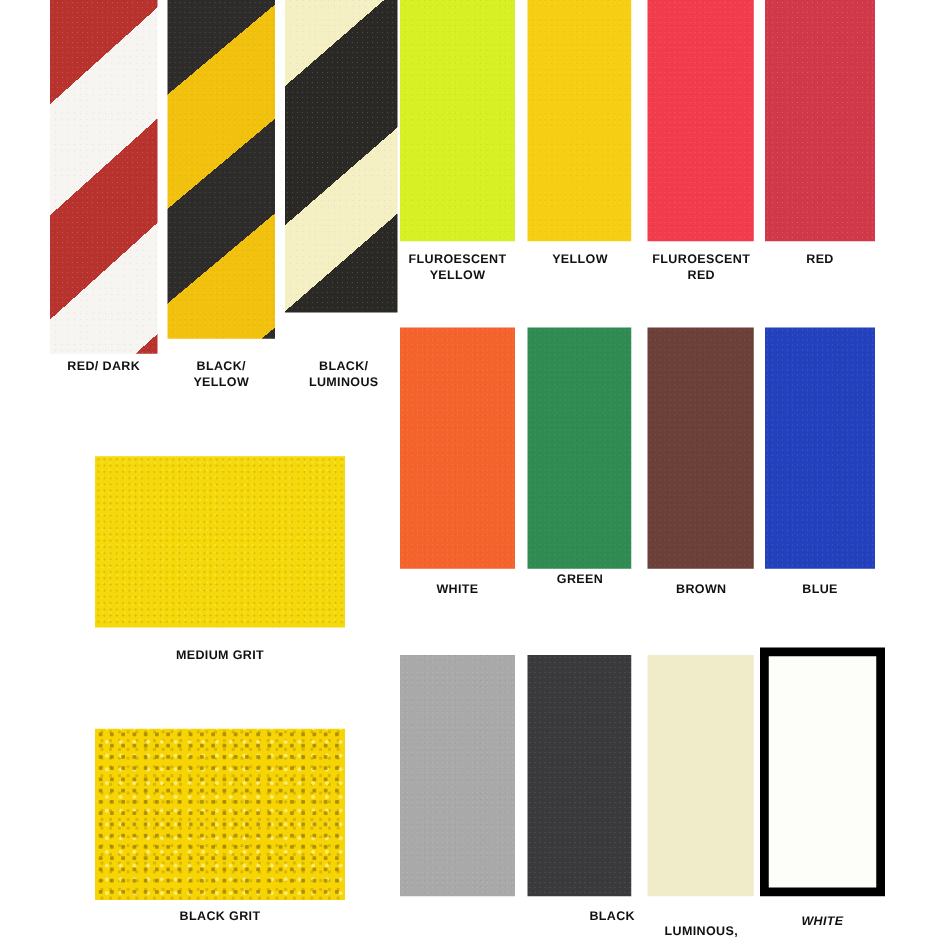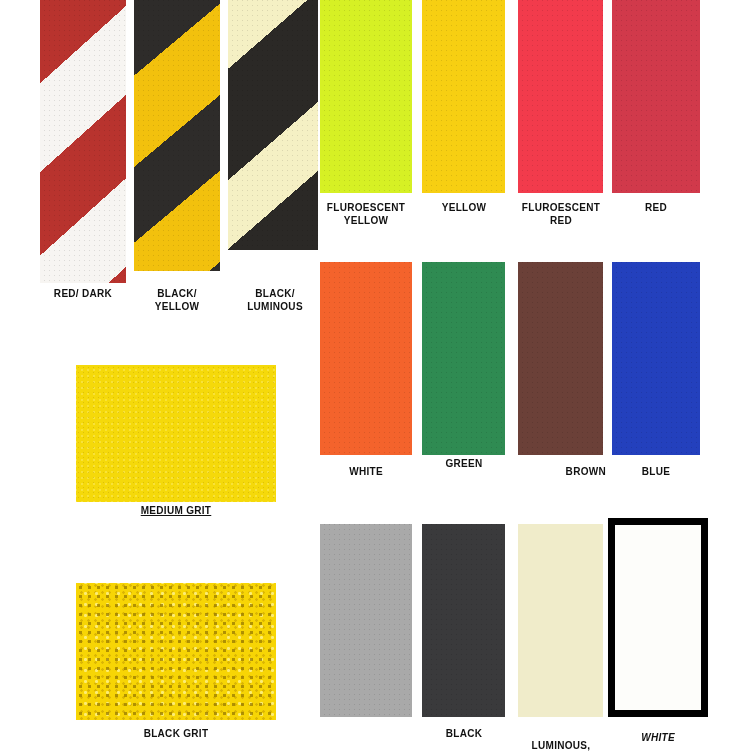--- a/index.html
+++ b/index.html
@@ -133,21 +133,21 @@
 
 <div class="swatch stripe-by grain" style="left:134px; top:0px; width:86px; height:271px;"></div>
 <div class="label" style="left:125px; top:287px; width:104px;">BLACK/
 YELLOW</div>
 
 <div class="swatch stripe-bl grain" style="left:228px; top:0px; width:90px; height:250px;"></div>
 <div class="label" style="left:222px; top:287px; width:106px;">BLACK/
 LUMINOUS</div>
 
 <div class="swatch grit-medium" style="left:76px; top:365px; width:200px; height:137px;"></div>
-<div class="label" style="left:76px; top:504px; width:200px;text-decoration:underline;">MEDIUM GRIT</div>
+<div class="label" style="left:76px; top:518px; width:200px;">MEDIUM GRIT</div>
 
 <div class="swatch grit-coarse" style="left:76px; top:583px; width:200px; height:137px;"></div>
 <div class="label" style="left:76px; top:727px; width:200px;">BLACK GRIT</div>
 
 <div class="swatch c-fluor-yellow grain" style="left:320px; top:0px; width:92px; height:193px;"></div>
 <div class="label" style="left:313px; top:201px; width:106px;">FLUROESCENT
 YELLOW</div>
 
 <div class="swatch c-yellow grain" style="left:422px; top:0px; width:83px; height:193px;"></div>
 <div class="label" style="left:420px; top:201px; width:88px;">YELLOW</div>
@@ -159,29 +159,29 @@
 <div class="swatch c-red grain" style="left:612px; top:0px; width:88px; height:193px;"></div>
 <div class="label" style="left:612px; top:201px; width:88px;">RED</div>
 
 <div class="swatch c-orange grain" style="left:320px; top:262px; width:92px; height:193px;"></div>
 <div class="label" style="left:320px; top:465px; width:92px;">WHITE</div>
 
 <div class="swatch c-green grain" style="left:422px; top:262px; width:83px; height:193px;"></div>
 <div class="label" style="left:420px; top:457px; width:88px;">GREEN</div>
 
 <div class="swatch c-brown grain" style="left:518px; top:262px; width:85px; height:193px;"></div>
-<div class="label" style="left:516px; top:465px; width:90px;text-align:right;">BROWN</div>
+<div class="label" style="left:516px; top:465px; width:90px;">BROWN</div>
 
 <div class="swatch c-blue grain" style="left:612px; top:262px; width:88px; height:193px;"></div>
 <div class="label" style="left:612px; top:465px; width:88px;">BLUE</div>
 
 <div class="swatch c-grey grain" style="left:320px; top:524px; width:92px; height:193px;"></div>
 <div class="label" style="left:320px; top:757px; width:92px;">GREY</div>
 
 <div class="swatch c-black grain" style="left:422px; top:524px; width:83px; height:193px;"></div>
-<div class="label" style="left:420px; top:727px; width:88px;">BLACK</div>
+<div class="label" style="left:420px; top:727px; width:88px;text-align:right;">BLACK</div>
 
 <div class="swatch c-luminous" style="left:518px; top:524px; width:85px; height:193px;"></div>
 <div class="label" style="left:502px; top:727px; width:118px;margin-top:12px;">LUMINOUS,
 GLOW IN DARK</div>
 
 <div class="swatch c-white" style="left:608px; top:518px; width:100px; height:199px;"></div>
 <div class="label" style="left:612px; top:731px; width:92px;font-style:italic;">WHITE</div>
 
 </body></html>

